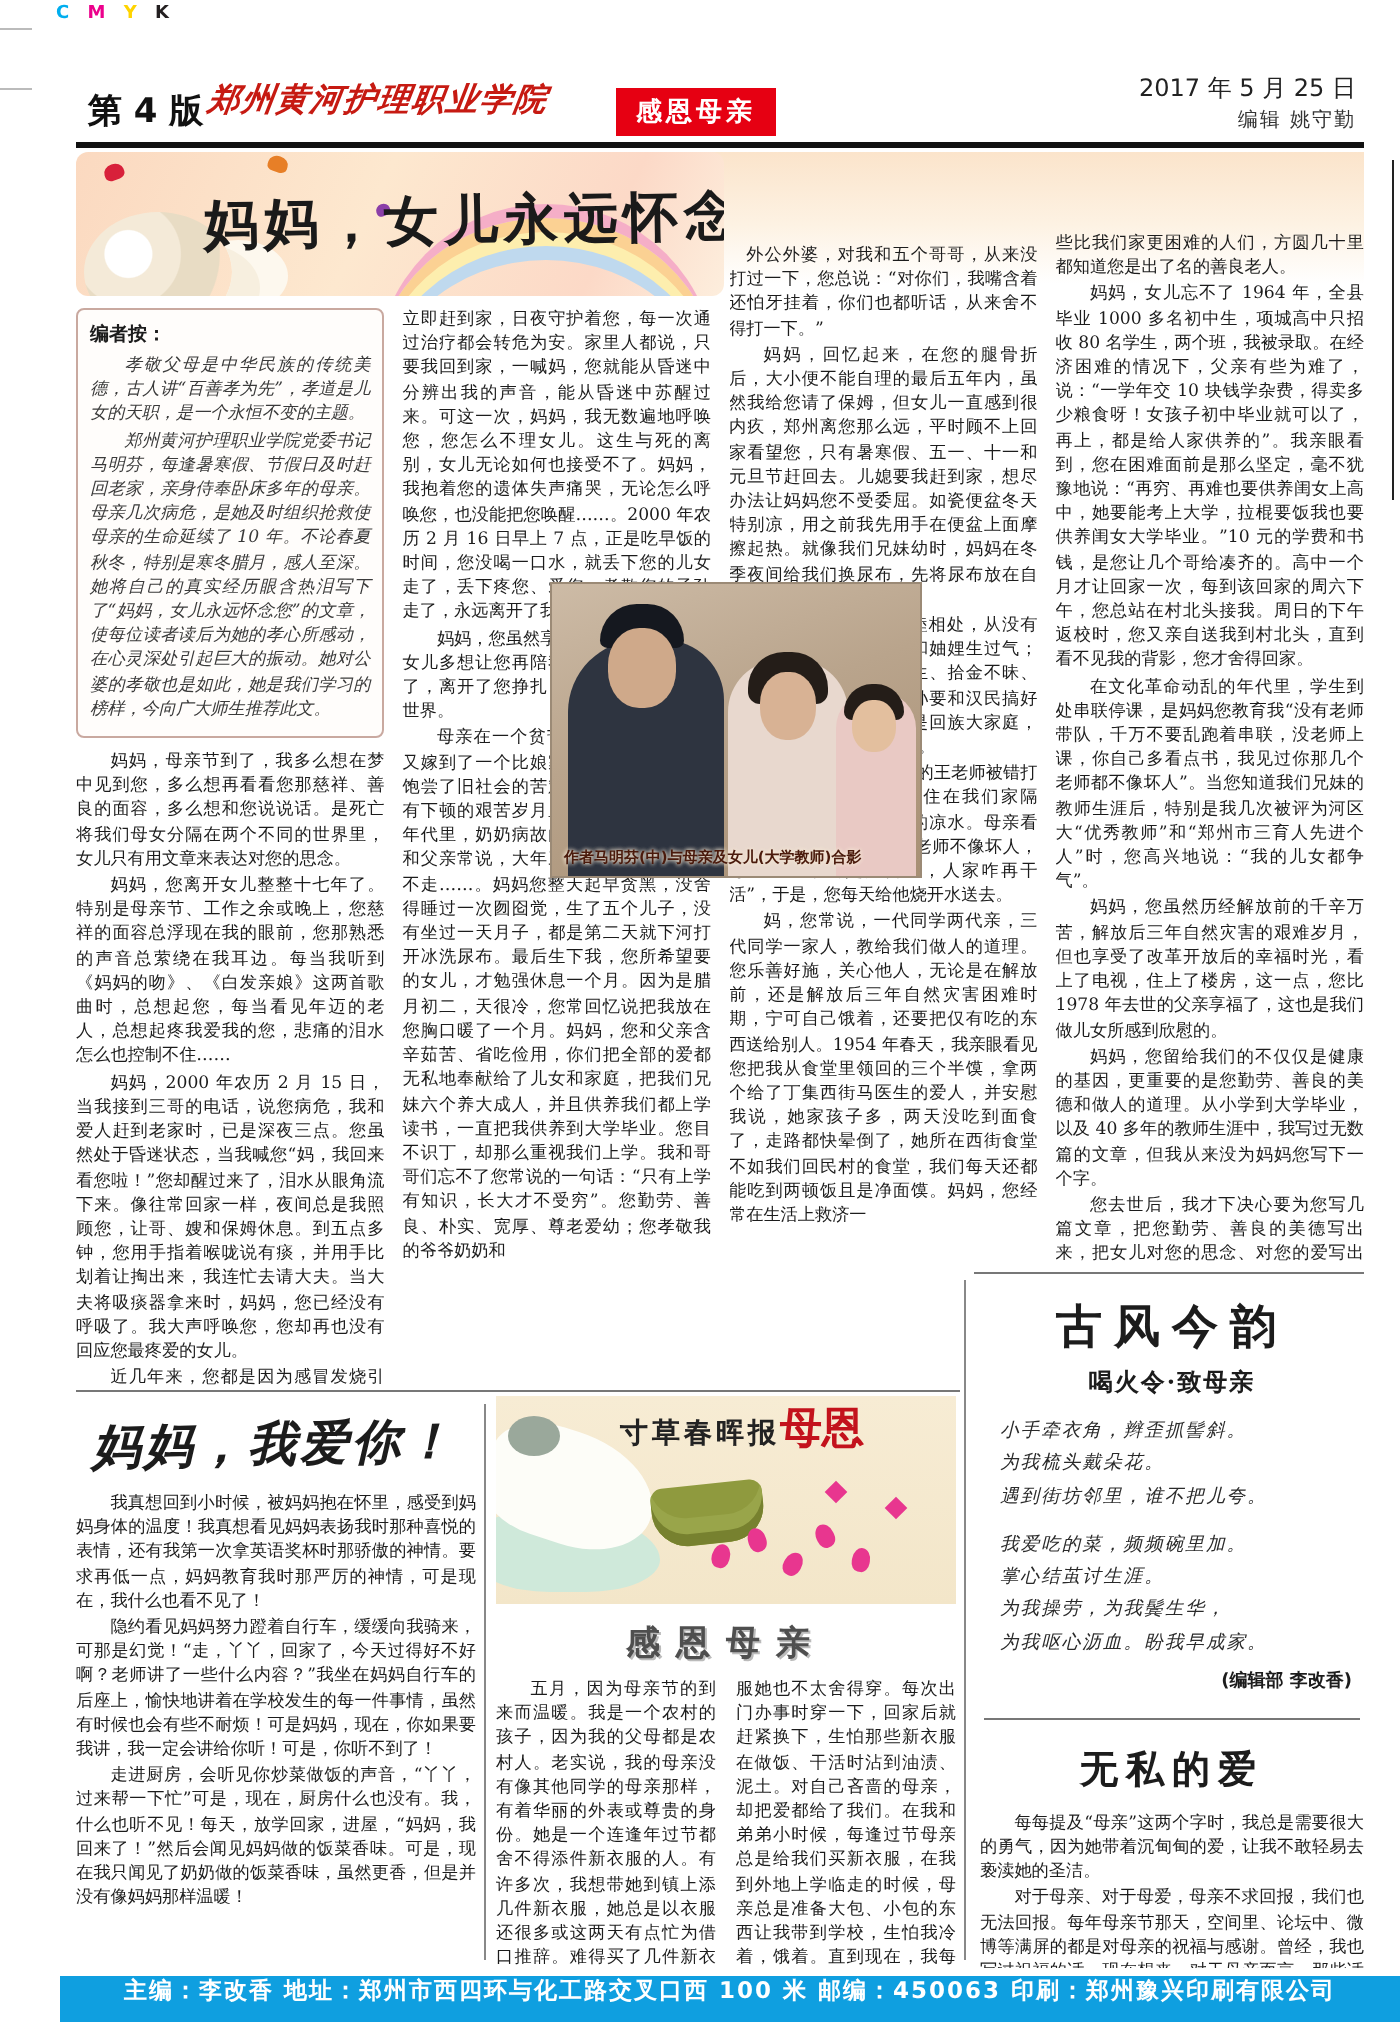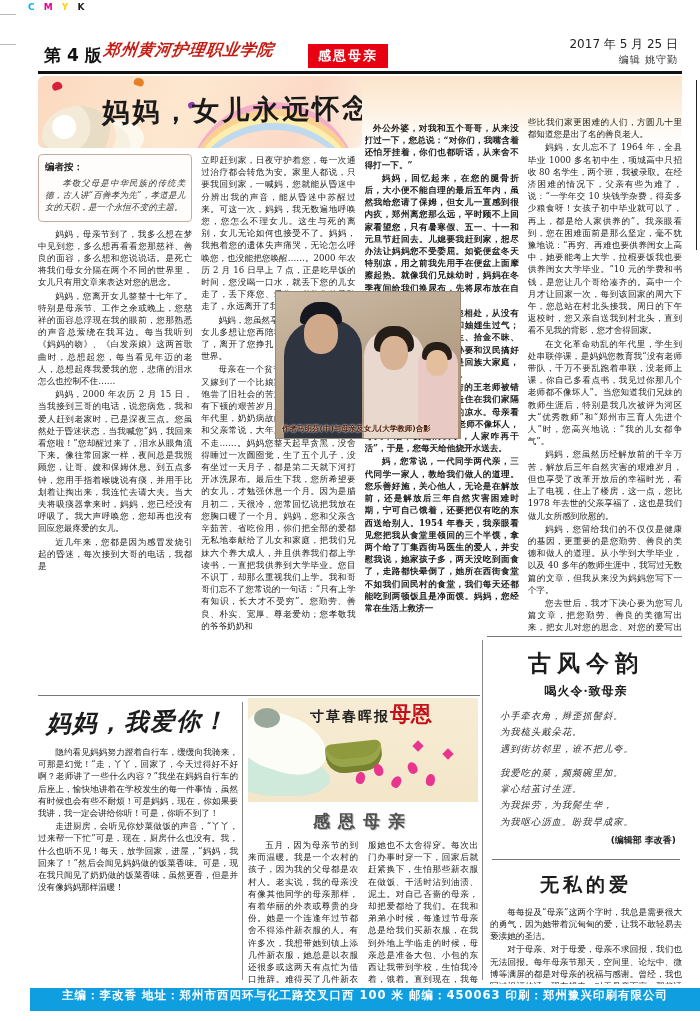--- a/index.html
+++ b/index.html
@@ -33,21 +33,21 @@
   .butterfly{position:absolute;width:10px;height:8px;border-radius:60% 60% 40% 40%;transform:rotate(-20deg);}
   .bf1{left:14px;top:6px;background:#d8203a;}
   .bf2{left:96px;top:2px;background:#e77f27;transform:rotate(18deg);}
   .bf3{left:150px;top:26px;background:#8b3fa8;width:7px;height:6px;}
   .banner-title{position:absolute;left:64px;top:16px;font:bold 27px "DejaVu Serif",serif;color:#1a1a1a;
         letter-spacing:3px;transform:rotate(-1deg);white-space:nowrap;}
   
   .cols{position:absolute;left:38px;top:116px;width:644px;height:578px;display:flex;gap:9px;}
   .col{width:155px;height:578px;overflow:hidden;font-size:8.6px;line-height:1.42;text-align:justify;}
   .col.pt1{padding-top:38px;box-sizing:border-box;}
-  .col.pt3{padding-top:6px;box-sizing:border-box;font-weight:bold;}
+  .col.pt3{padding-top:6px;box-sizing:border-box;}
   .col.c4{height:516px;}
   .para{margin:0 0 1px 0;text-indent:2em;}
   .ed-box{border:1px solid #c9a9a0;border-radius:4px;padding:6px 6px;margin-bottom:6px;background:#fffdfb;}
   .ed-label{font:bold 9.5px "DejaVu Sans",sans-serif;margin-bottom:3px;}
   .ed-box .para{font-style:italic;color:#3a3a3a;}
   
   .photo{position:absolute;left:276px;top:292px;width:184px;height:146px;background:
      linear-gradient(160deg,#cdbba6 0%,#b9a48c 45%,#a78f74 100%);box-shadow:0 0 0 1px #9b8a76;overflow:hidden;}
   .ph-grandma{position:absolute;left:8px;top:28px;width:78px;height:118px;background:#2e3440;border-radius:36px 30px 0 0;}
   .ph-gm-face{position:absolute;left:28px;top:22px;width:34px;height:40px;background:#cfa98a;border-radius:46%;}
@@ -128,20 +128,21 @@
     <div class="butterfly bf2"></div>
     <div class="butterfly bf3"></div>
     <div class="banner-title">妈妈，女儿永远怀念您</div>
   </div>
 
   <div class="cols">
     <div class="col pt1">
       <div class="ed-box">
         <div class="ed-label">编者按：</div>
         <p class="para">孝敬父母是中华民族的传统美德，古人讲“百善孝为先”，孝道是儿女的天职，是一个永恒不变的主题。</p>
+        <p class="para">郑州黄河护理职业学院党委书记马明芬，每逢暑寒假、节假日及时赶回老家，亲身侍奉卧床多年的母亲。母亲几次病危，是她及时组织抢救使母亲的生命延续了 10 年。不论春夏秋冬，特别是寒冬腊月，感人至深。她将自己的真实经历眼含热泪写下了“妈妈，女儿永远怀念您”的文章，使每位读者读后为她的孝心所感动，在心灵深处引起巨大的振动。她对公婆的孝敬也是如此，她是我们学习的榜样，今向广大师生推荐此文。</p>
       </div>
       <p class="para">妈妈，母亲节到了，我多么想在梦中见到您，多么想再看看您那慈祥、善良的面容，多么想和您说说话。是死亡将我们母女分隔在两个不同的世界里，女儿只有用文章来表达对您的思念。</p>
       <p class="para">妈妈，您离开女儿整整十七年了。特别是母亲节、工作之余或晚上，您慈祥的面容总浮现在我的眼前，您那熟悉的声音总萦绕在我耳边。每当我听到《妈妈的吻》、《白发亲娘》这两首歌曲时，总想起您，每当看见年迈的老人，总想起疼我爱我的您，悲痛的泪水怎么也控制不住……</p>
       <p class="para">妈妈，2000 年农历 2 月 15 日，当我接到三哥的电话，说您病危，我和爱人赶到老家时，已是深夜三点。您虽然处于昏迷状态，当我喊您“妈，我回来看您啦！”您却醒过来了，泪水从眼角流下来。像往常回家一样，夜间总是我照顾您，让哥、嫂和保姆休息。到五点多钟，您用手指着喉咙说有痰，并用手比划着让掏出来，我连忙去请大夫。当大夫将吸痰器拿来时，妈妈，您已经没有呼吸了。我大声呼唤您，您却再也没有回应您最疼爱的女儿。</p>
       <p class="para">近几年来，您都是因为感冒发烧引起的昏迷，每次接到大哥的电话，我都是</p>
     </div>
     <div class="col pt1">
       <p class="para" style="text-indent:0;">立即赶到家，日夜守护着您，每一次通过治疗都会转危为安。家里人都说，只要我回到家，一喊妈，您就能从昏迷中分辨出我的声音，能从昏迷中苏醒过来。可这一次，妈妈，我无数遍地呼唤您，您怎么不理女儿。这生与死的离别，女儿无论如何也接受不了。妈妈，我抱着您的遗体失声痛哭，无论怎么呼唤您，也没能把您唤醒……。2000 年农历 2 月 16 日早上 7 点，正是吃早饭的时间，您没喝一口水，就丢下您的儿女走了，丢下疼您、爱您、孝敬您的子孙走了，永远离开了我们。</p>
       <p class="para">妈妈，您虽然享有 95 岁的高龄，但女儿多想让您再陪我们几年，可您却走了，离开了您挣扎、奋斗近百年的这个世界。</p>
       <p class="para">母亲在一个贫苦的回族家庭长大，又嫁到了一个比娘家更穷的回族家庭，饱尝了旧社会的苦难。在那吃了上顿没有下顿的艰苦岁月里，在那兵荒马乱的年代里，奶奶病故的土地都是借的，您和父亲常说，大年三十要账的人堵着门不走……。妈妈您整天起早贪黑，没舍得睡过一次囫囵觉，生了五个儿子，没有坐过一天月子，都是第二天就下河打开冰洗尿布。最后生下我，您所希望要的女儿，才勉强休息一个月。因为是腊月初二，天很冷，您常回忆说把我放在您胸口暖了一个月。妈妈，您和父亲含辛茹苦、省吃俭用，你们把全部的爱都无私地奉献给了儿女和家庭，把我们兄妹六个养大成人，并且供养我们都上学读书，一直把我供养到大学毕业。您目不识丁，却那么重视我们上学。我和哥哥们忘不了您常说的一句话：“只有上学有知识，长大才不受穷”。您勤劳、善良、朴实、宽厚、尊老爱幼；您孝敬我的爷爷奶奶和</p>
@@ -177,20 +178,21 @@
     <div class="ph-caption">作者马明芬(中)与母亲及女儿(大学教师)合影</div>
   </div>
 
   <div class="rule-bottom"></div>
   <div class="rule-right-top"></div>
   <div class="vdiv1"></div>
   <div class="vdiv2"></div>
 
   <div class="b-left">
     <div class="b-left-title">妈妈，我爱你！</div>
+    <p class="para">我真想回到小时候，被妈妈抱在怀里，感受到妈妈身体的温度！我真想看见妈妈表扬我时那种喜悦的表情，还有我第一次拿英语奖杯时那骄傲的神情。要求再低一点，妈妈教育我时那严厉的神情，可是现在，我什么也看不见了！</p>
     <p class="para">隐约看见妈妈努力蹬着自行车，缓缓向我骑来，可那是幻觉！“走，丫丫，回家了，今天过得好不好啊？老师讲了一些什么内容？”我坐在妈妈自行车的后座上，愉快地讲着在学校发生的每一件事情，虽然有时候也会有些不耐烦！可是妈妈，现在，你如果要我讲，我一定会讲给你听！可是，你听不到了！</p>
     <p class="para">走进厨房，会听见你炒菜做饭的声音，“丫丫，过来帮一下忙”可是，现在，厨房什么也没有。我，什么也听不见！每天，放学回家，进屋，“妈妈，我回来了！”然后会闻见妈妈做的饭菜香味。可是，现在我只闻见了奶奶做的饭菜香味，虽然更香，但是并没有像妈妈那样温暖！</p>
 
   </div>
 
   <div class="b-mid">
     <div class="illus">
       <div class="il-mom-skirt"></div>
       <div class="il-mom-body"></div>
       <div class="il-mom-hair"></div>

